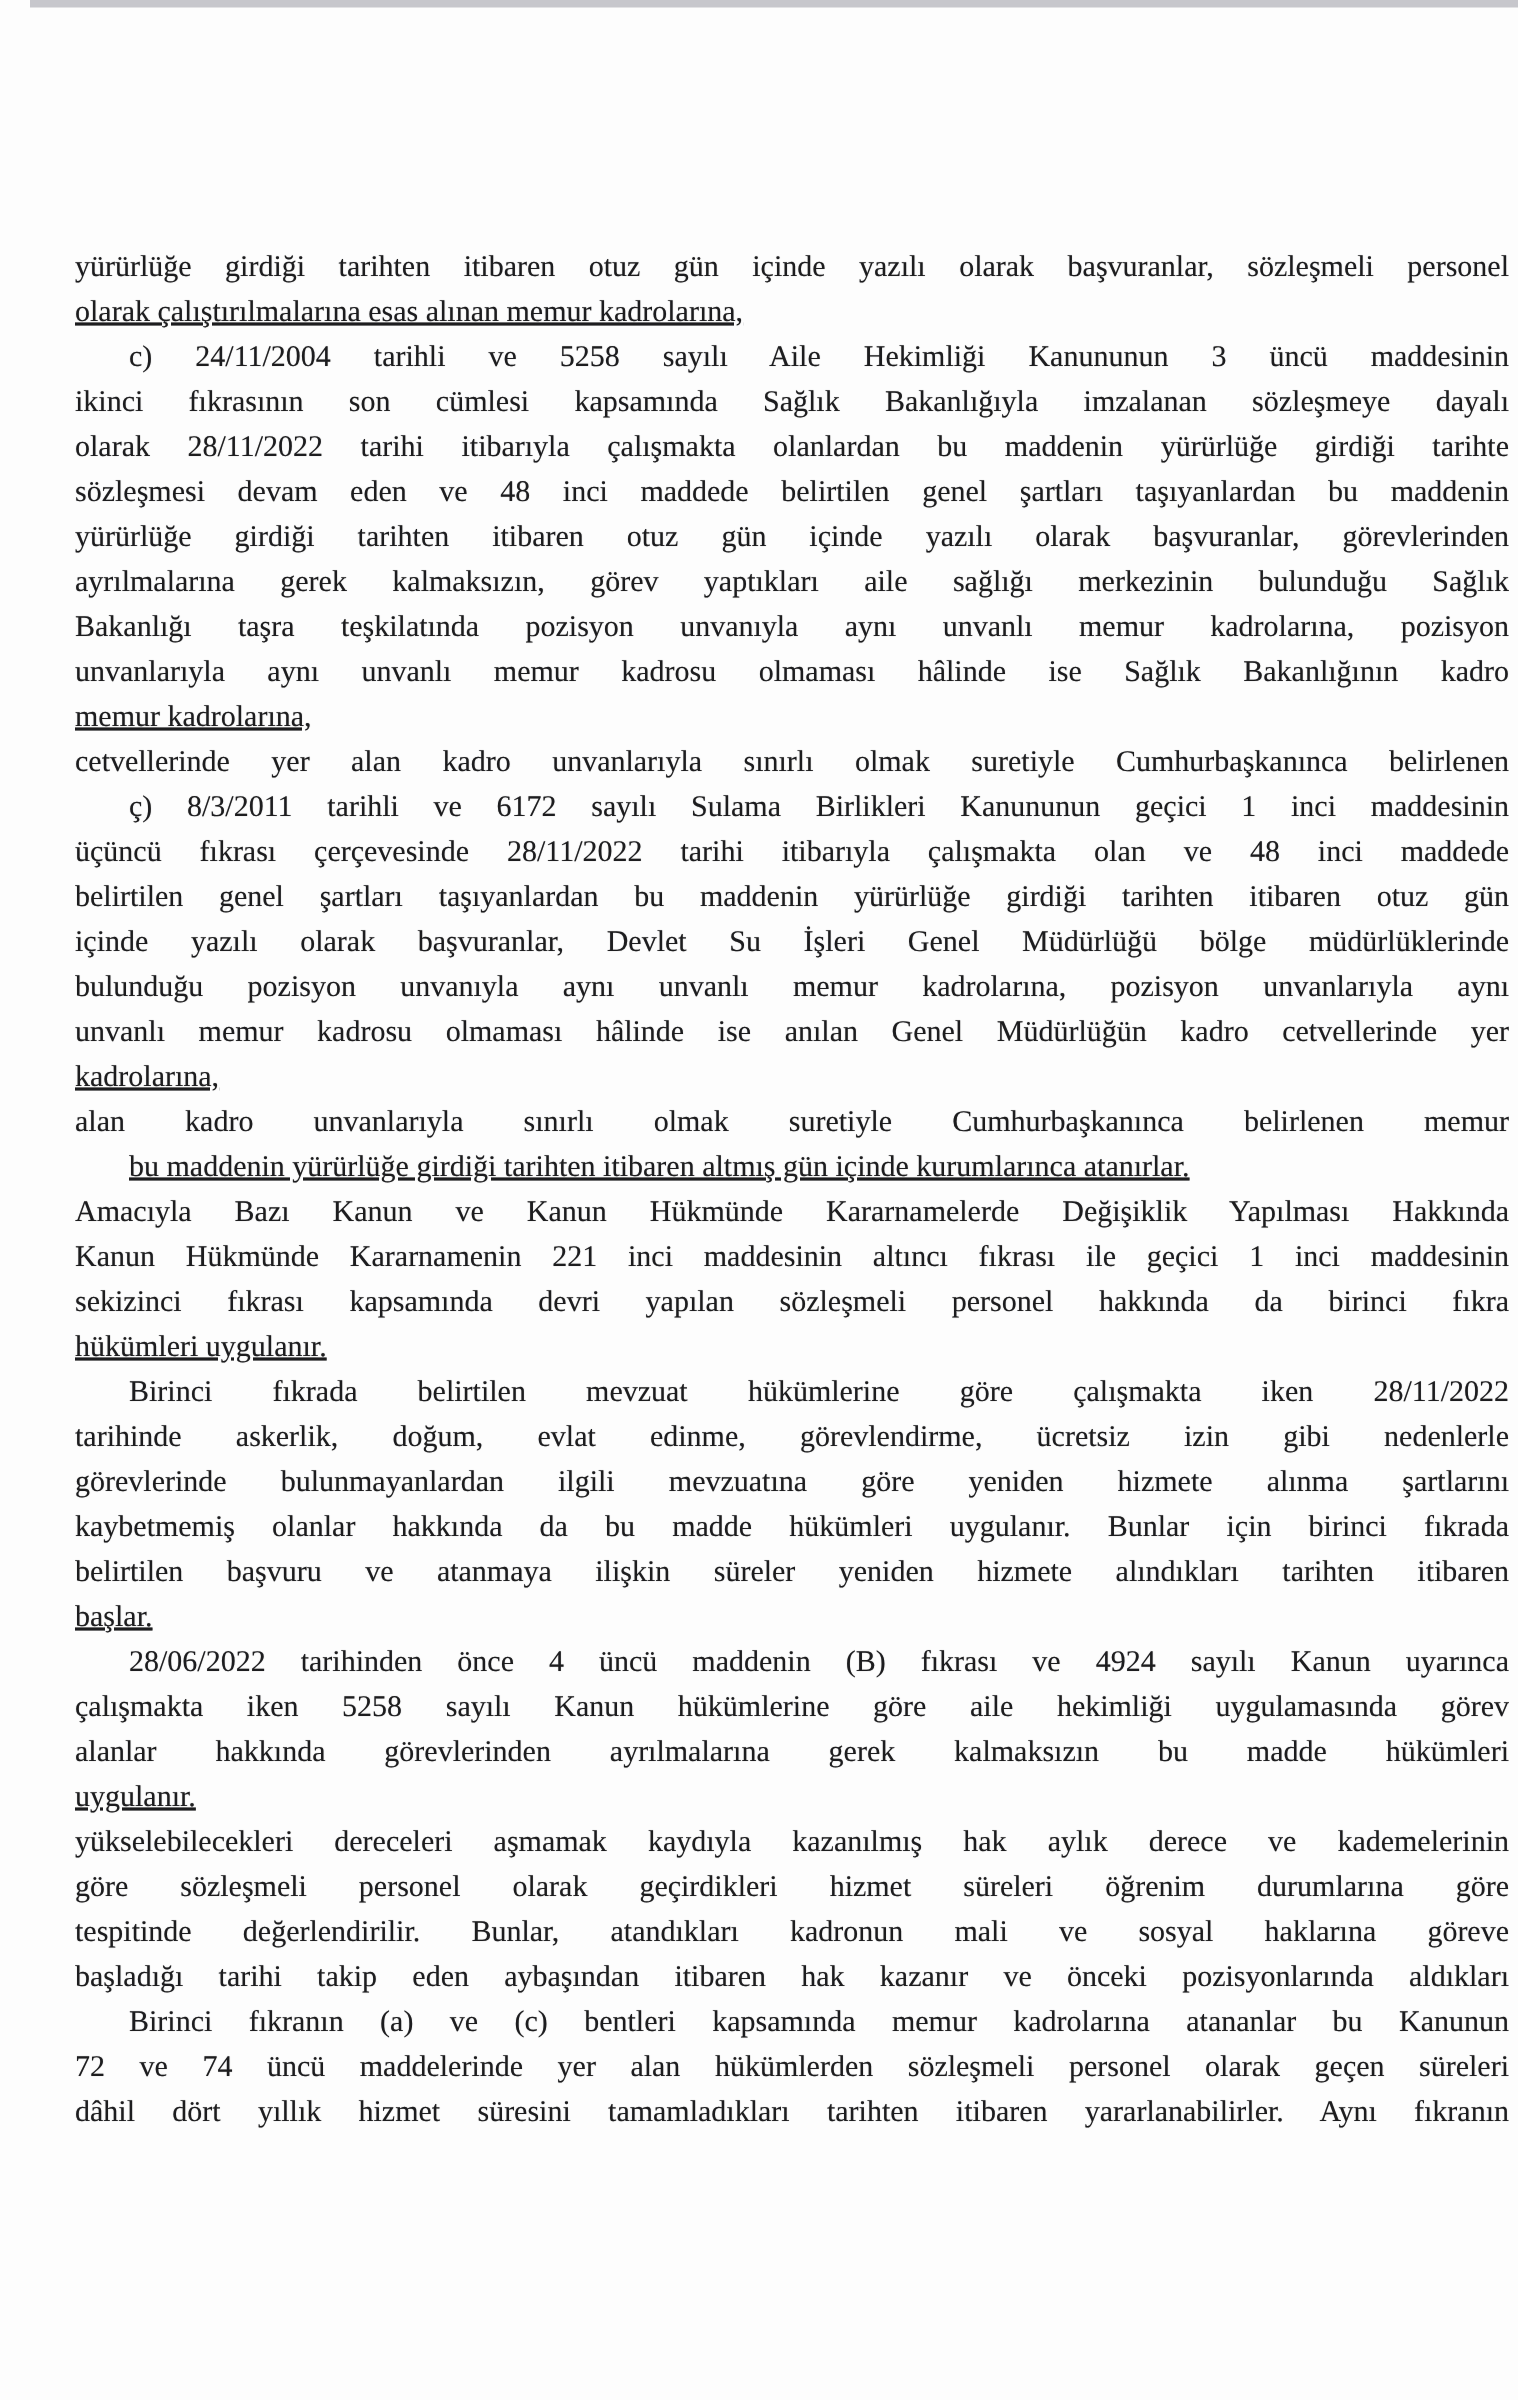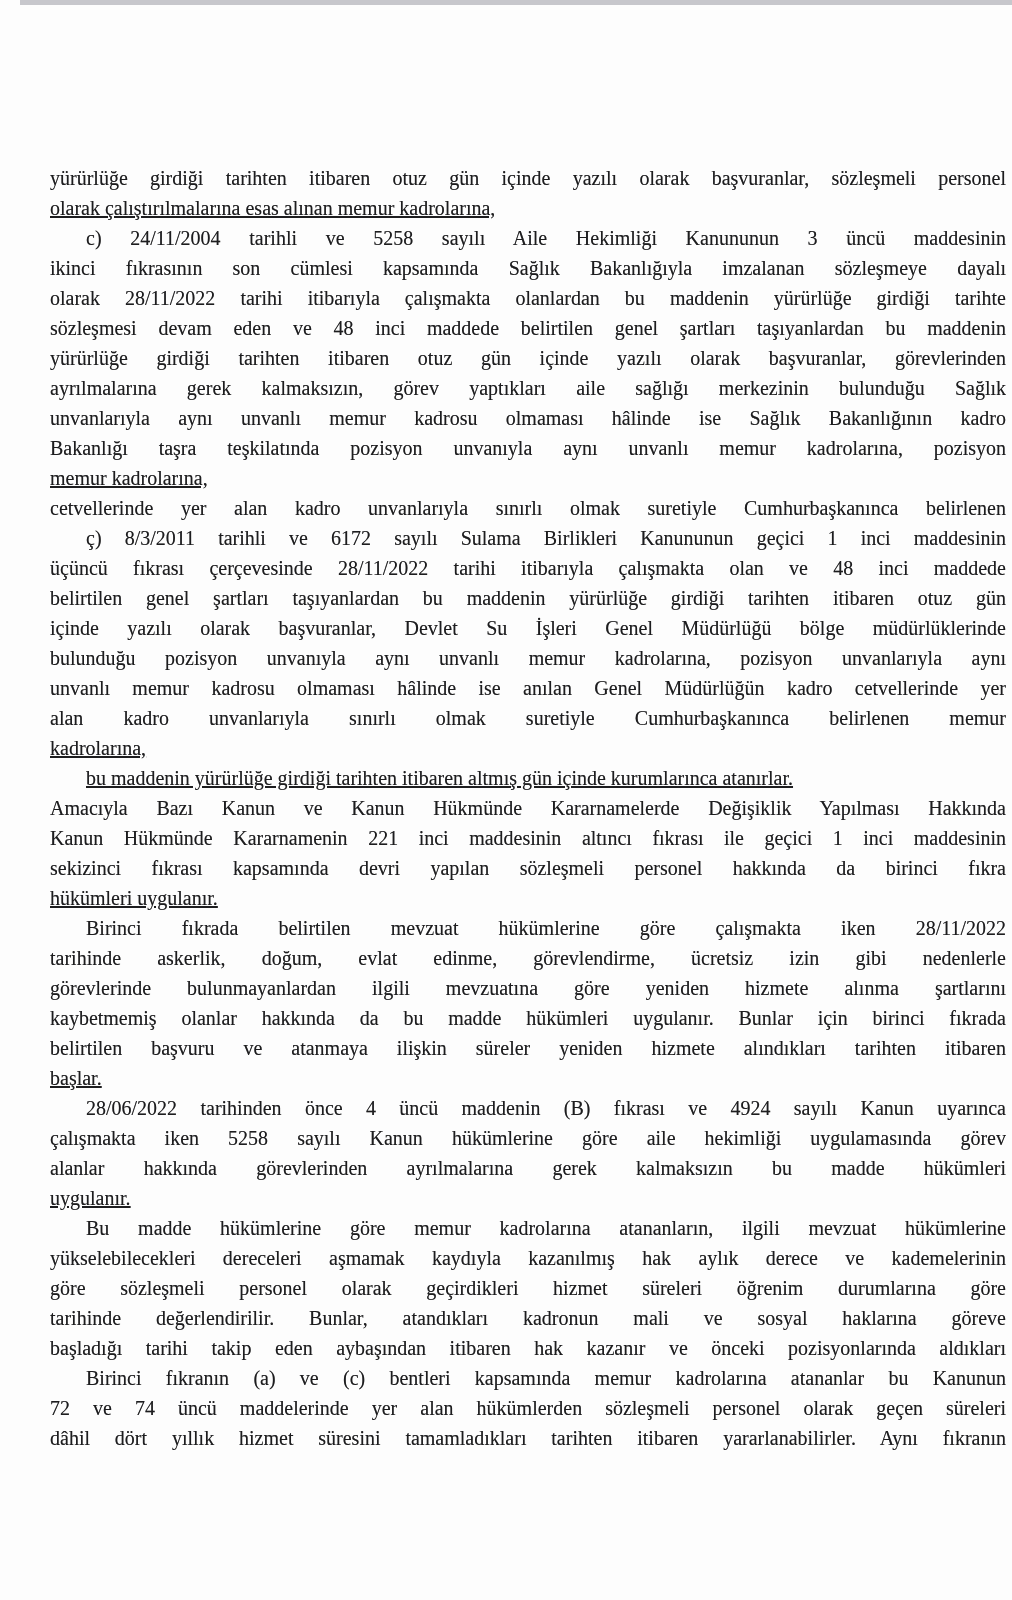--- a/index.html
+++ b/index.html
@@ -72,50 +72,49 @@
   <div class="top-edge-bar"></div>
   <div class="text-block" id="text-block">
       <div class="line">yürürlüğe girdiği tarihten itibaren otuz gün içinde yazılı olarak başvuranlar, sözleşmeli personel</div>
       <div class="line para-end">olarak çalıştırılmalarına esas alınan memur kadrolarına,</div>
       <div class="line indent">c) 24/11/2004 tarihli ve 5258 sayılı Aile Hekimliği Kanununun 3 üncü maddesinin</div>
       <div class="line">ikinci fıkrasının son cümlesi kapsamında Sağlık Bakanlığıyla imzalanan sözleşmeye dayalı</div>
       <div class="line">olarak 28/11/2022 tarihi itibarıyla çalışmakta olanlardan bu maddenin yürürlüğe girdiği tarihte</div>
       <div class="line">sözleşmesi devam eden ve 48 inci maddede belirtilen genel şartları taşıyanlardan bu maddenin</div>
       <div class="line">yürürlüğe girdiği tarihten itibaren otuz gün içinde yazılı olarak başvuranlar, görevlerinden</div>
       <div class="line">ayrılmalarına gerek kalmaksızın, görev yaptıkları aile sağlığı merkezinin bulunduğu Sağlık</div>
+      <div class="line">Bakanlığı taşra teşkilatında pozisyon unvanıyla aynı unvanlı memur kadrolarına, pozisyon</div>
       <div class="line">unvanlarıyla aynı unvanlı memur kadrosu olmaması hâlinde ise Sağlık Bakanlığının kadro</div>
-      <div class="line">Bakanlığı taşra teşkilatında pozisyon unvanıyla aynı unvanlı memur kadrolarına, pozisyon</div>
       <div class="line para-end">memur kadrolarına,</div>
       <div class="line">cetvellerinde yer alan kadro unvanlarıyla sınırlı olmak suretiyle Cumhurbaşkanınca belirlenen</div>
       <div class="line indent">ç) 8/3/2011 tarihli ve 6172 sayılı Sulama Birlikleri Kanununun geçici 1 inci maddesinin</div>
       <div class="line">üçüncü fıkrası çerçevesinde 28/11/2022 tarihi itibarıyla çalışmakta olan ve 48 inci maddede</div>
       <div class="line">belirtilen genel şartları taşıyanlardan bu maddenin yürürlüğe girdiği tarihten itibaren otuz gün</div>
       <div class="line">içinde yazılı olarak başvuranlar, Devlet Su İşleri Genel Müdürlüğü bölge müdürlüklerinde</div>
       <div class="line">bulunduğu pozisyon unvanıyla aynı unvanlı memur kadrolarına, pozisyon unvanlarıyla aynı</div>
       <div class="line">unvanlı memur kadrosu olmaması hâlinde ise anılan Genel Müdürlüğün kadro cetvellerinde yer</div>
+      <div class="line para-end">kadrolarına,</div>
       <div class="line">alan kadro unvanlarıyla sınırlı olmak suretiyle Cumhurbaşkanınca belirlenen memur</div>
-      <div class="line para-end">kadrolarına,</div>
       <div class="line indent para-end">bu maddenin yürürlüğe girdiği tarihten itibaren altmış gün içinde kurumlarınca atanırlar.</div>
       <div class="line">Amacıyla Bazı Kanun ve Kanun Hükmünde Kararnamelerde Değişiklik Yapılması Hakkında</div>
       <div class="line">Kanun Hükmünde Kararnamenin 221 inci maddesinin altıncı fıkrası ile geçici 1 inci maddesinin</div>
       <div class="line">sekizinci fıkrası kapsamında devri yapılan sözleşmeli personel hakkında da birinci fıkra</div>
       <div class="line para-end">hükümleri uygulanır.</div>
       <div class="line indent">Birinci fıkrada belirtilen mevzuat hükümlerine göre çalışmakta iken 28/11/2022</div>
       <div class="line">tarihinde askerlik, doğum, evlat edinme, görevlendirme, ücretsiz izin gibi nedenlerle</div>
       <div class="line">görevlerinde bulunmayanlardan ilgili mevzuatına göre yeniden hizmete alınma şartlarını</div>
       <div class="line">kaybetmemiş olanlar hakkında da bu madde hükümleri uygulanır. Bunlar için birinci fıkrada</div>
       <div class="line">belirtilen başvuru ve atanmaya ilişkin süreler yeniden hizmete alındıkları tarihten itibaren</div>
       <div class="line para-end">başlar.</div>
       <div class="line indent">28/06/2022 tarihinden önce 4 üncü maddenin (B) fıkrası ve 4924 sayılı Kanun uyarınca</div>
       <div class="line">çalışmakta iken 5258 sayılı Kanun hükümlerine göre aile hekimliği uygulamasında görev</div>
       <div class="line">alanlar hakkında görevlerinden ayrılmalarına gerek kalmaksızın bu madde hükümleri</div>
       <div class="line para-end">uygulanır.</div>
-      <div class="line indent">Bu madde hükümlerine göre memur kadrolarına atananların, ilgili mevzuat hükümlerine</div>
       <div class="line">yükselebilecekleri dereceleri aşmamak kaydıyla kazanılmış hak aylık derece ve kademelerinin</div>
       <div class="line">göre sözleşmeli personel olarak geçirdikleri hizmet süreleri öğrenim durumlarına göre</div>
-      <div class="line">tarihinde değerlendirilir. Bunlar, atandıkları kadronun mali ve sosyal haklarına göreve</div>
+      <div class="line">tespitinde değerlendirilir. Bunlar, atandıkları kadronun mali ve sosyal haklarına göreve</div>
       <div class="line">başladığı tarihi takip eden aybaşından itibaren hak kazanır ve önceki pozisyonlarında aldıkları</div>
       <div class="line indent">Birinci fıkranın (a) ve (c) bentleri kapsamında memur kadrolarına atananlar bu Kanunun</div>
       <div class="line">72 ve 74 üncü maddelerinde yer alan hükümlerden sözleşmeli personel olarak geçen süreleri</div>
       <div class="line">dâhil dört yıllık hizmet süresini tamamladıkları tarihten itibaren yararlanabilirler. Aynı fıkranın</div>
     </div>
   <div class="scrollbar-thumb"></div>
 </div>
 
 </body></html>

